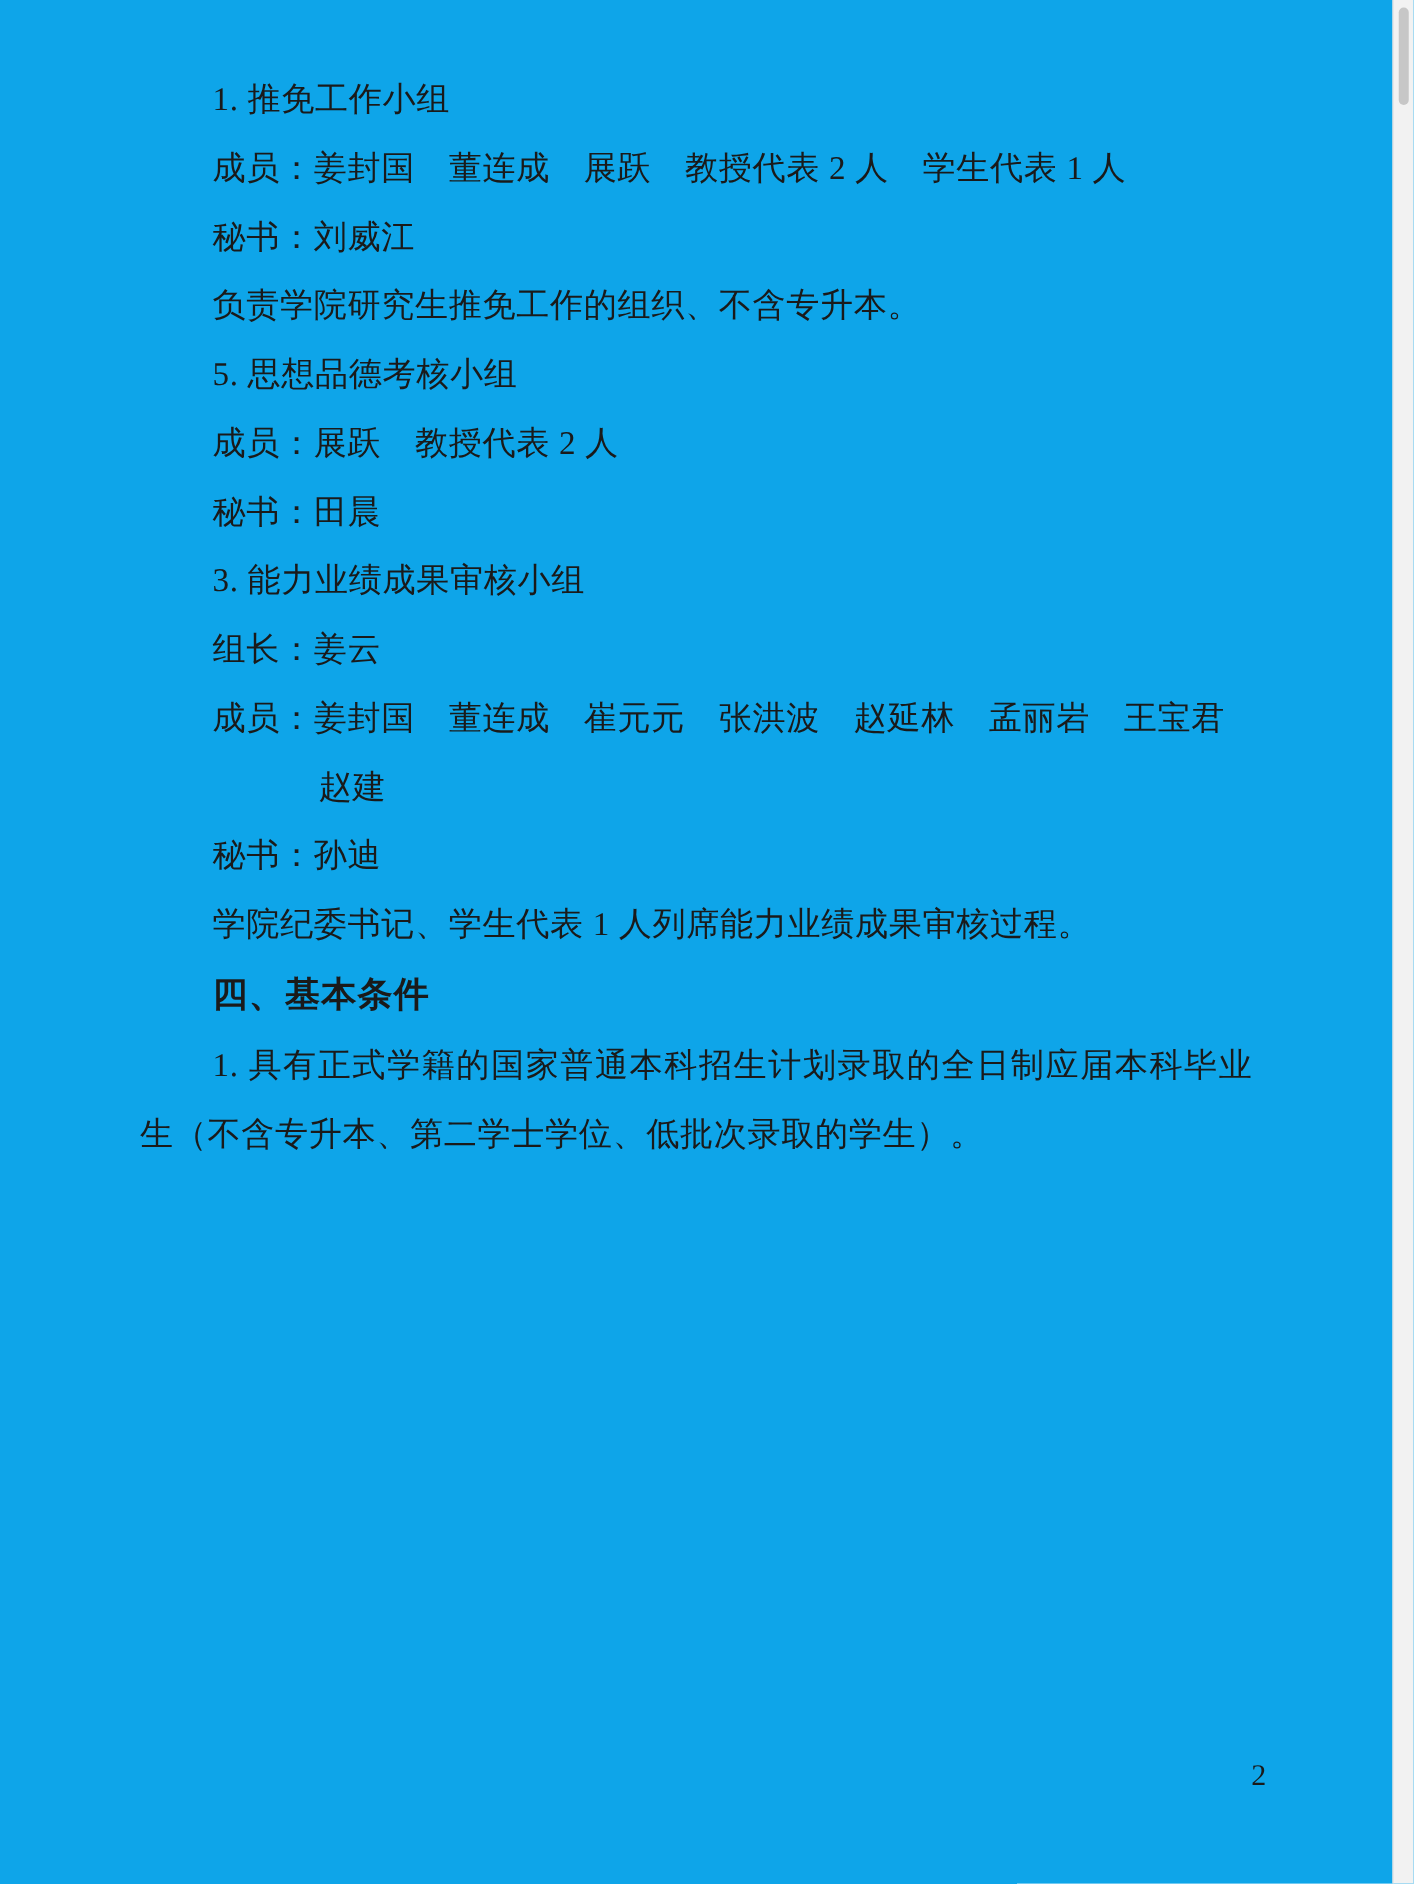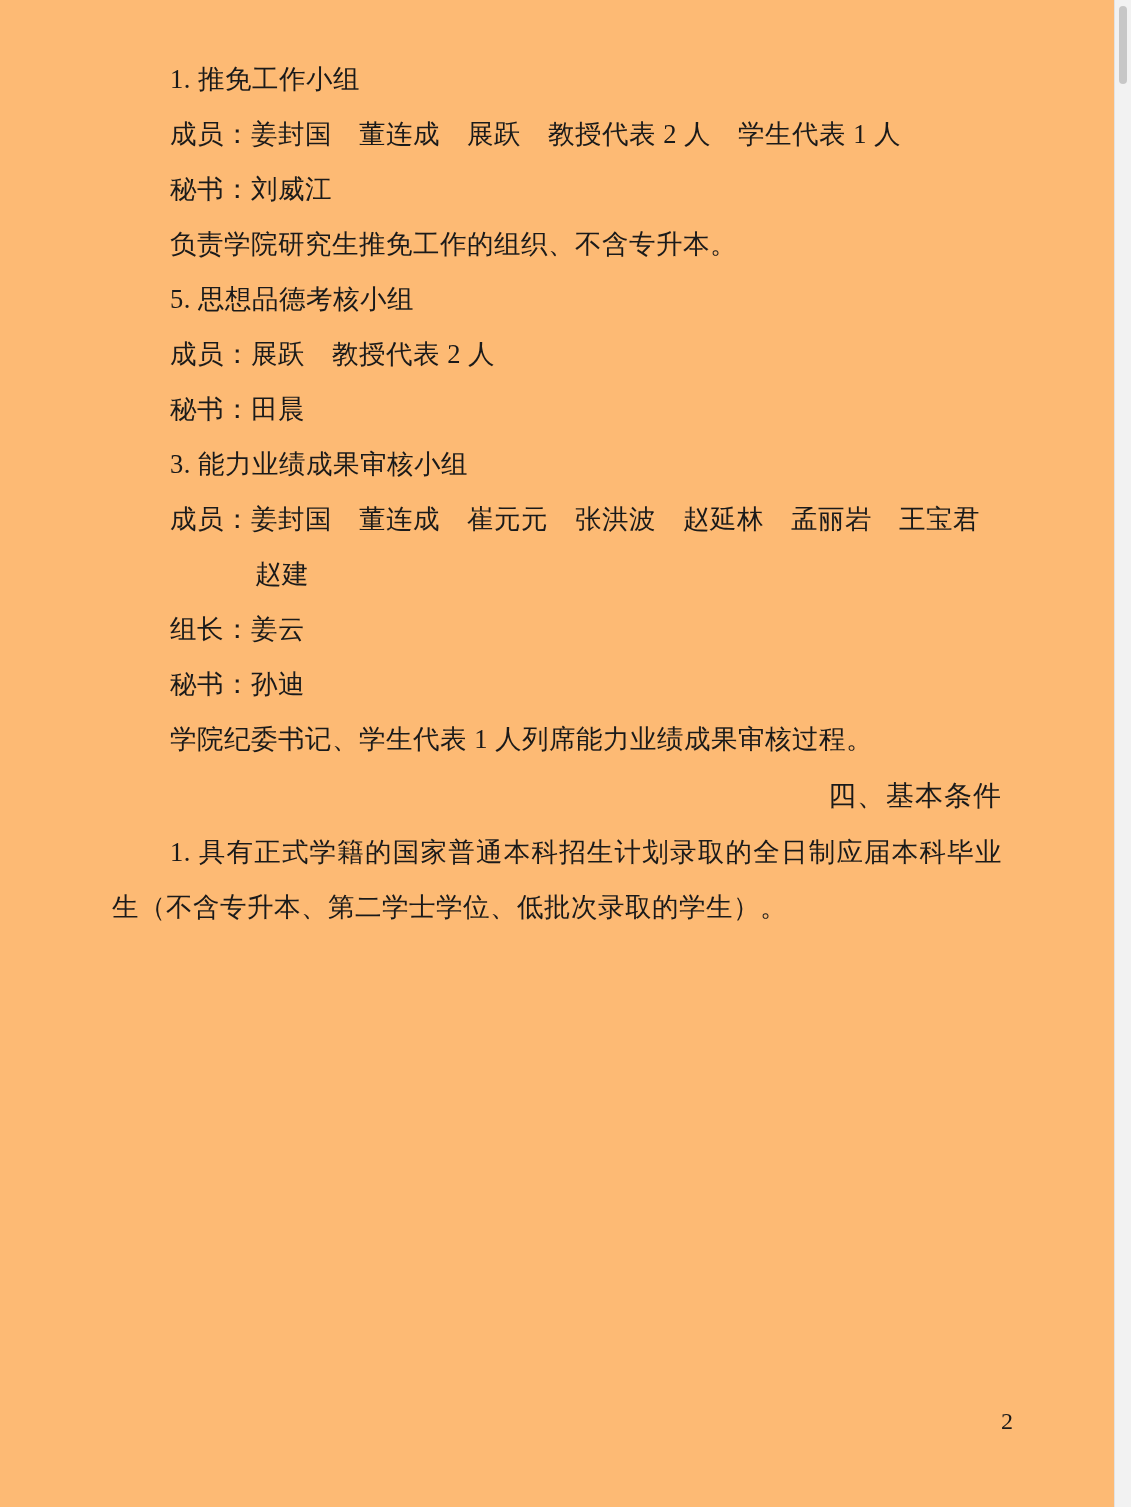--- a/index.html
+++ b/index.html
@@ -4,21 +4,21 @@
 <style>
   html, body {
     margin: 0;
     padding: 0;
     background: #ffffff;
   }
   .page {
     position: relative;
     width: 1131px;
     height: 1507px;
-    background: #fdba74;
+    background: #0ea5e9;
     font-family: "Liberation Serif", "DejaVu Serif", serif;
     color: #1a1a1a;
     overflow: hidden;
   }
   .scrollbar-track {
     position: absolute;
     top: 0;
     right: 0;
     width: 16px;
     height: 100%;
@@ -57,26 +57,25 @@
   .hang {
     padding-left: 58px;
   }
   .hang .cont {
     display: block;
     padding-left: 85px;
   }
   .heading {
     font-size: 28px;
     line-height: 58px;
-    font-weight: normal;
+    font-weight: bold;
     font-family: "DejaVu Sans", "Liberation Sans", sans-serif;
     letter-spacing: 1px;
     padding-left: 58px;
     margin: 0;
-    text-align: right;
   }
   .page-number {
     position: absolute;
     right: 118px;
     bottom: 72px;
     font-size: 24px;
     font-family: "Liberation Serif", serif;
     color: #1a1a1a;
   }
 </style>
@@ -94,25 +93,25 @@
     <p class="para indent-1">1. 推免工作小组</p>
     <p class="para indent-1">成员：姜封国　董连成　展跃　教授代表 2 人　学生代表 1 人</p>
     <p class="para indent-1">秘书：刘威江</p>
     <p class="para indent-1">负责学院研究生推免工作的组织、不含专升本。</p>
 
     <p class="para indent-1">5. 思想品德考核小组</p>
     <p class="para indent-1">成员：展跃　教授代表 2 人</p>
     <p class="para indent-1">秘书：田晨</p>
 
     <p class="para indent-1">3. 能力业绩成果审核小组</p>
+    <p class="para indent-1">组长：姜云</p>
     <p class="para hang">
       <span>成员：姜封国　董连成　崔元元　张洪波　赵延林　孟丽岩　王宝君</span>
       <span class="cont">赵建</span>
     </p>
-    <p class="para indent-1">组长：姜云</p>
     <p class="para indent-1">秘书：孙迪</p>
     <p class="para indent-1">学院纪委书记、学生代表 1 人列席能力业绩成果审核过程。</p>
 
     <h2 class="heading">四、基本条件</h2>
     <p class="para flow">1. 具有正式学籍的国家普通本科招生计划录取的全日制应届本科毕业生（不含专升本、第二学士学位、低批次录取的学生）。</p>
 
   </div>
 
   <div class="page-number">2</div>
 </div>

